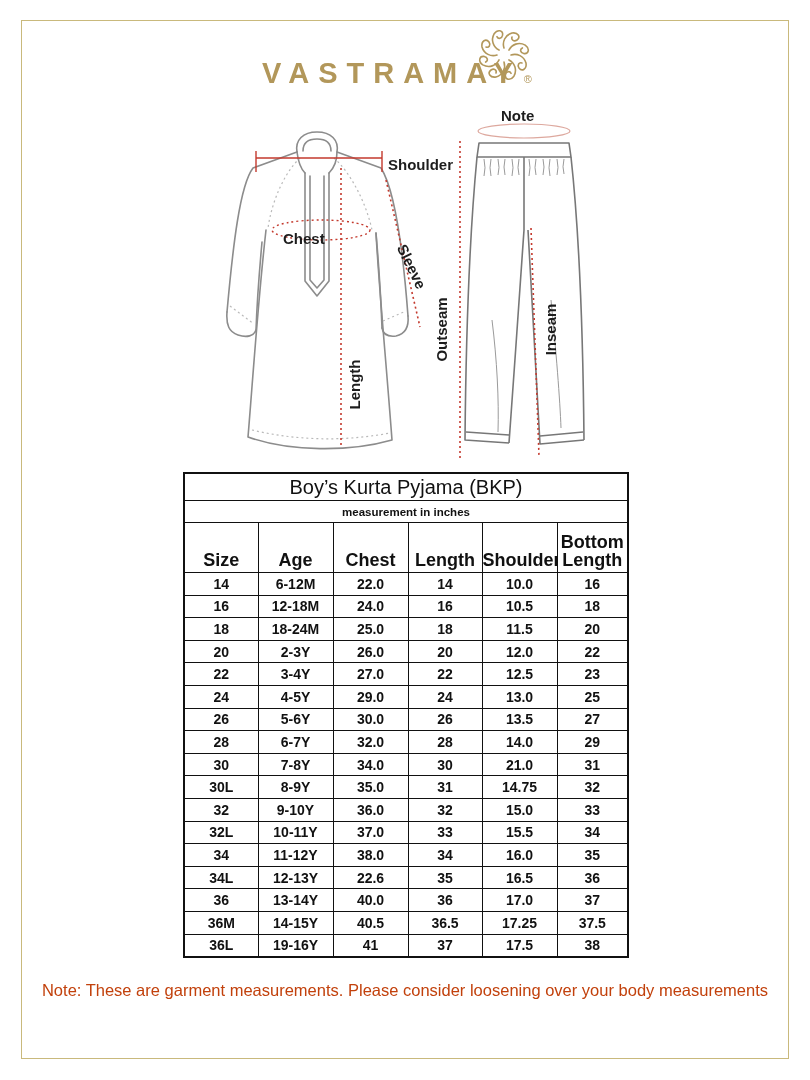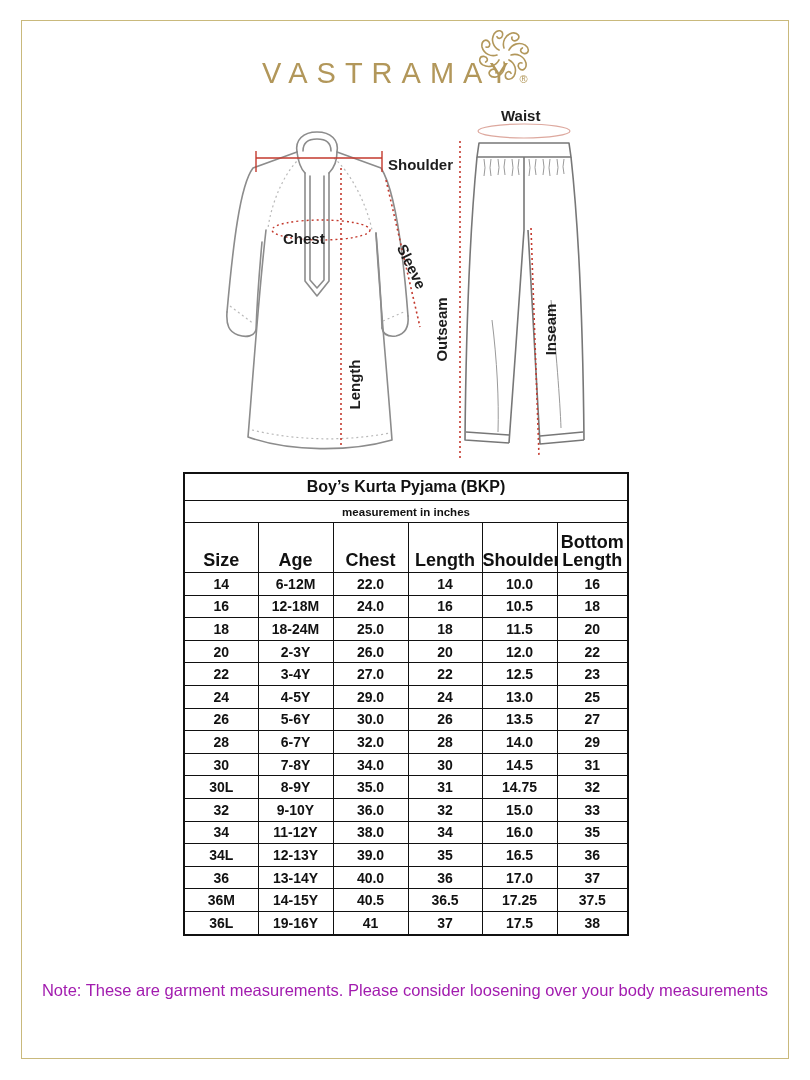--- a/index.html
+++ b/index.html
@@ -7,21 +7,21 @@
     position:relative;width:810px;height:1080px;background:#ffffff;overflow:hidden;
     font-family:"Liberation Sans",sans-serif;color:#1b1b1b;
   }
   #gold-border{
     position:absolute;left:21px;top:20px;width:766px;height:1037px;
     border:1.5px solid #c9b97c;pointer-events:none;
   }
   
   #logo{position:absolute;left:262px;top:57px;white-space:nowrap;}
   #brand-name{
-    font-size:29px;letter-spacing:9px;color:#b2975a;font-weight:400;
+    font-size:29px;letter-spacing:9px;color:#b2975a;font-weight:700;
   }
   #reg-mark{font-size:11px;color:#b2975a;margin-left:2px;vertical-align:baseline;}
   #ornament{position:absolute;left:216px;top:-29px;}
   
   .diag-label{
     position:absolute;font-size:15px;font-weight:600;color:#1d1d1d;white-space:nowrap;
   }
   .rot-ccw{transform:rotate(-90deg);transform-origin:center center;}
   #sleeve-label{left:388px;top:258px;transform:rotate(64deg);}
   #length-label{left:329px;top:376px;}
@@ -33,28 +33,28 @@
   
   #size-table{
     position:absolute;left:183px;top:472px;width:445px;
     border-collapse:collapse;table-layout:fixed;
     border:2px solid #111;
   }
   #size-table td,#size-table th{
     border:1px solid #111;text-align:center;padding:0;color:#111;
     overflow:hidden;
   }
-  #size-table .title-cell{height:26px;font-size:16px;font-weight:700;border-bottom:1px solid #111;}
+  #size-table .title-cell{height:26px;font-size:20px;font-weight:400;border-bottom:1px solid #111;}
   #size-table .subtitle-cell{height:21px;font-size:11.5px;font-weight:700;}
   #size-table th{height:46px;font-size:18px;font-weight:700;vertical-align:bottom;padding-bottom:3px;line-height:18px;}
   #size-table tbody td{height:21.6px;font-size:14px;font-weight:600;}
   
   #note{
     position:absolute;left:30px;right:30px;top:977px;text-align:center;
-    font-size:16.5px;line-height:27px;color:#a21caf;
+    font-size:16.5px;line-height:27px;color:#c2410c;
   }
 </style>
 </head>
 <body>
 
 <div id="frame">
 
   <div id="gold-border"></div>
 
   <div id="logo">
@@ -128,21 +128,21 @@
       <path stroke-dasharray="2,3" stroke-width="1.6" d="M531,228 L539,456"></path>
     </g>
     <ellipse cx="524" cy="131" rx="46" ry="7" stroke="#dda89e" fill="none" stroke-width="1.2"></ellipse>
   </svg>
 
   <div class="diag-label" id="shoulder-label">Shoulder</div>
   <div class="diag-label" id="chest-label">Chest</div>
   <div class="diag-label" id="sleeve-label">Sleeve</div>
   <div class="diag-label rot-ccw" id="length-label">Length</div>
   <div class="diag-label rot-ccw" id="outseam-label">Outseam</div>
-  <div class="diag-label" id="waist-label">Waist</div>
+  <div class="diag-label" id="waist-label">Note</div>
   <div class="diag-label rot-ccw" id="inseam-label">Inseam</div>
 
   <table id="size-table">
     <colgroup>
       <col style="width:74px">
         <col style="width:75px">
         <col style="width:75px">
       <col style="width:74px">
         <col style="width:75px">
         <col style="width:71px">
@@ -226,51 +226,59 @@
           <td>32.0</td>
           <td>28</td>
           <td>14.0</td>
           <td>29</td>
         </tr>
         <tr>
           <td>30</td>
           <td>7-8Y</td>
           <td>34.0</td>
           <td>30</td>
-          <td>14.5</td>
+          <td>21.0</td>
           <td>31</td>
         </tr>
         <tr>
           <td>30L</td>
           <td>8-9Y</td>
           <td>35.0</td>
           <td>31</td>
           <td>14.75</td>
           <td>32</td>
         </tr>
         <tr>
           <td>32</td>
           <td>9-10Y</td>
           <td>36.0</td>
           <td>32</td>
           <td>15.0</td>
           <td>33</td>
         </tr>
         <tr>
+          <td>32L</td>
+          <td>10-11Y</td>
+          <td>37.0</td>
+          <td>33</td>
+          <td>15.5</td>
+          <td>34</td>
+        </tr>
+        <tr>
           <td>34</td>
           <td>11-12Y</td>
           <td>38.0</td>
           <td>34</td>
           <td>16.0</td>
           <td>35</td>
         </tr>
         <tr>
           <td>34L</td>
           <td>12-13Y</td>
-          <td>39.0</td>
+          <td>22.6</td>
           <td>35</td>
           <td>16.5</td>
           <td>36</td>
         </tr>
         <tr>
           <td>36</td>
           <td>13-14Y</td>
           <td>40.0</td>
           <td>36</td>
           <td>17.0</td>

